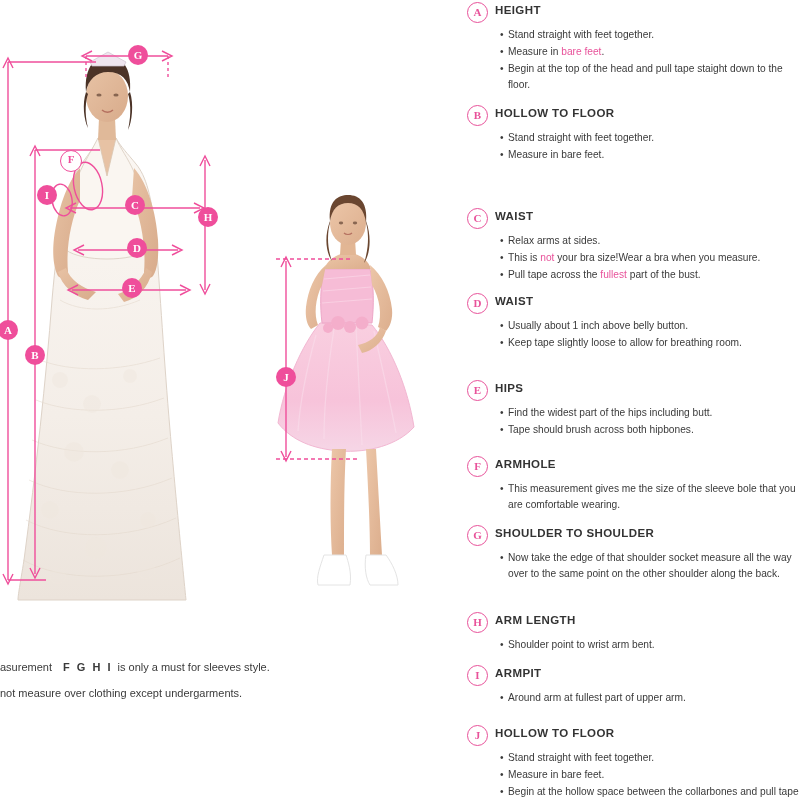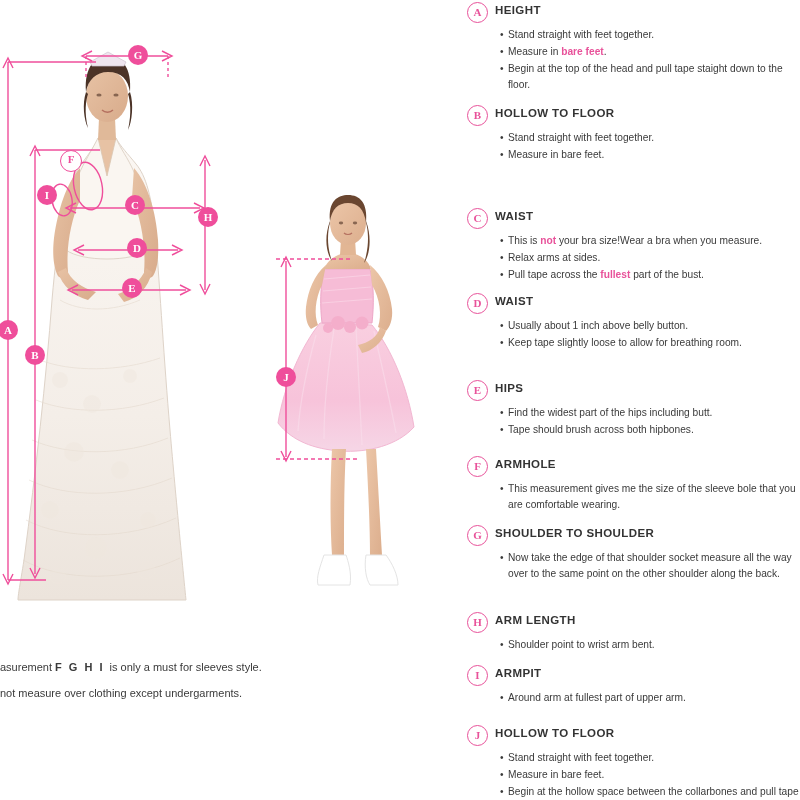--- a/index.html
+++ b/index.html
@@ -90,38 +90,38 @@
   }
   .bullets li:before {
     content: "\2022";
     position: absolute;
     left: 0;
     top: 0;
     color: #3a3a3a;
   }
   .hl {
     color: #e8529a;
-    font-weight: bold;
+    font-weight: normal;
   }
 
   
   .notes {
     position: absolute;
     left: 0;
     top: 660px;
     width: 440px;
   }
   .notes .note {
     font-size: 11px;
     line-height: 15px;
     color: #3a3a3a;
     margin-bottom: 11px;
     white-space: nowrap;
   }
-  .letters { letter-spacing: 2px; font-weight: bold; }
+  .letters { letter-spacing: 2px; font-weight: bold; margin-left: 8px; }
 
   
   .figure {
     position: absolute;
   }
 
   
   .mk {
     position: absolute;
     width: 20px;
@@ -382,22 +382,22 @@
       <ul class="bullets">
         <li>Stand straight with feet together.</li>
         <li>Measure in bare feet.</li>
       </ul>
     </div>
 
     <div class="entry" style="top:208px;">
       <div class="badge">C</div>
       <div class="entry-title">WAIST</div>
       <ul class="bullets">
+        <li>Relax arms at sides.</li>
         <li>This is <span class="hl">not</span> your bra size!Wear a bra when you measure.</li>
-        <li>Relax arms at sides.</li>
         <li>Pull tape across the <span class="hl">fullest</span> part of the bust.</li>
       </ul>
     </div>
 
     <div class="entry" style="top:293px;">
       <div class="badge">D</div>
       <div class="entry-title">WAIST</div>
       <ul class="bullets">
         <li>Usually about 1 inch above belly button.</li>
         <li>Keep tape slightly loose to allow for breathing room.</li>

